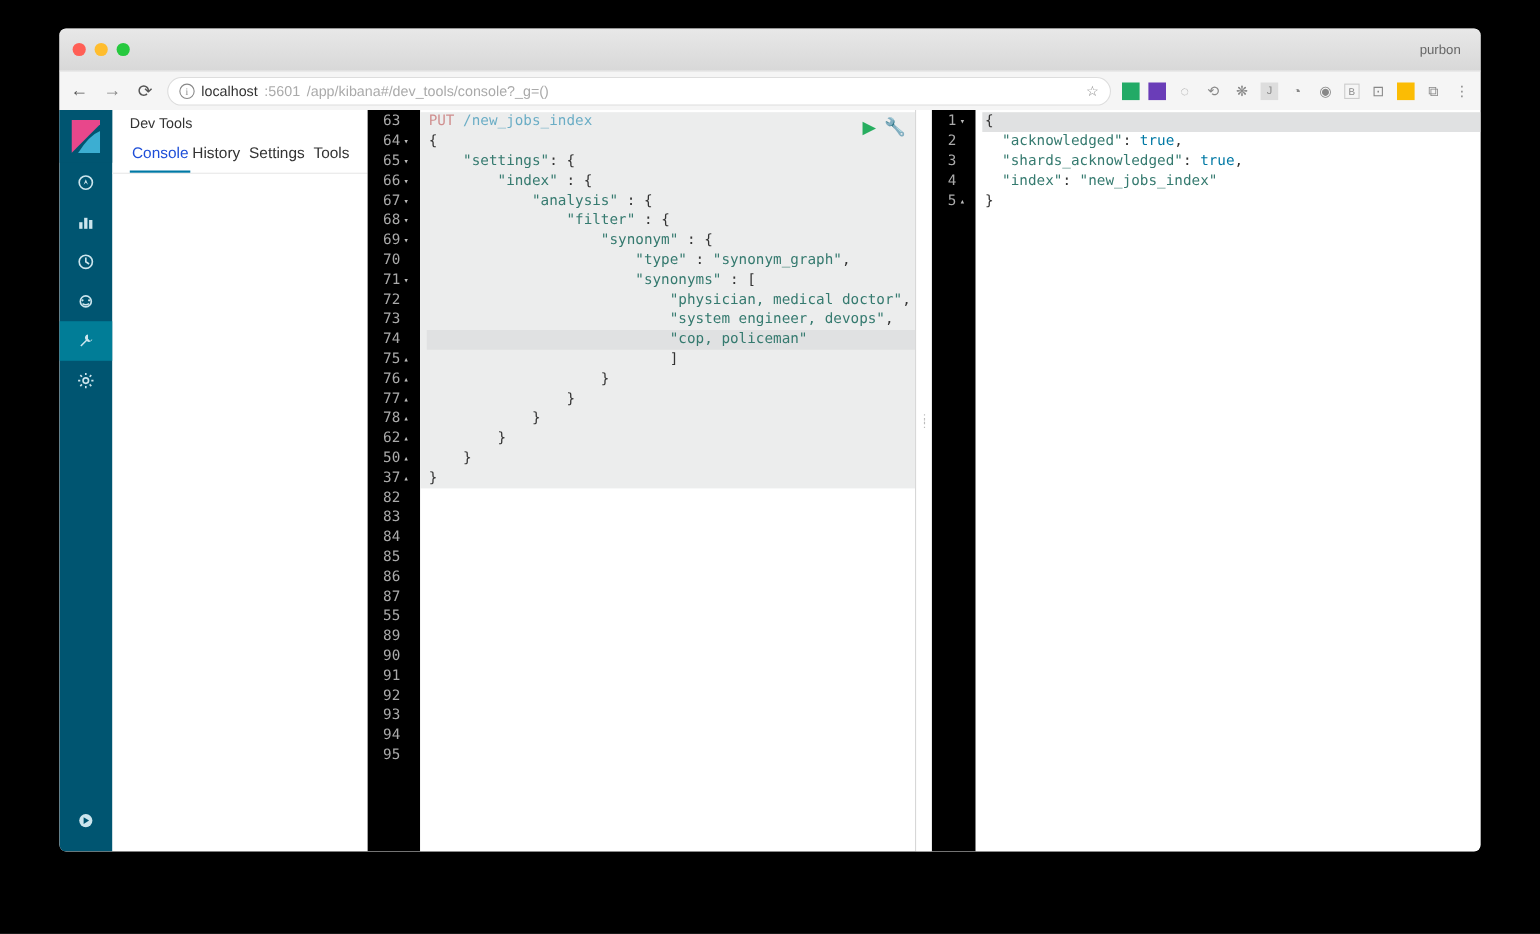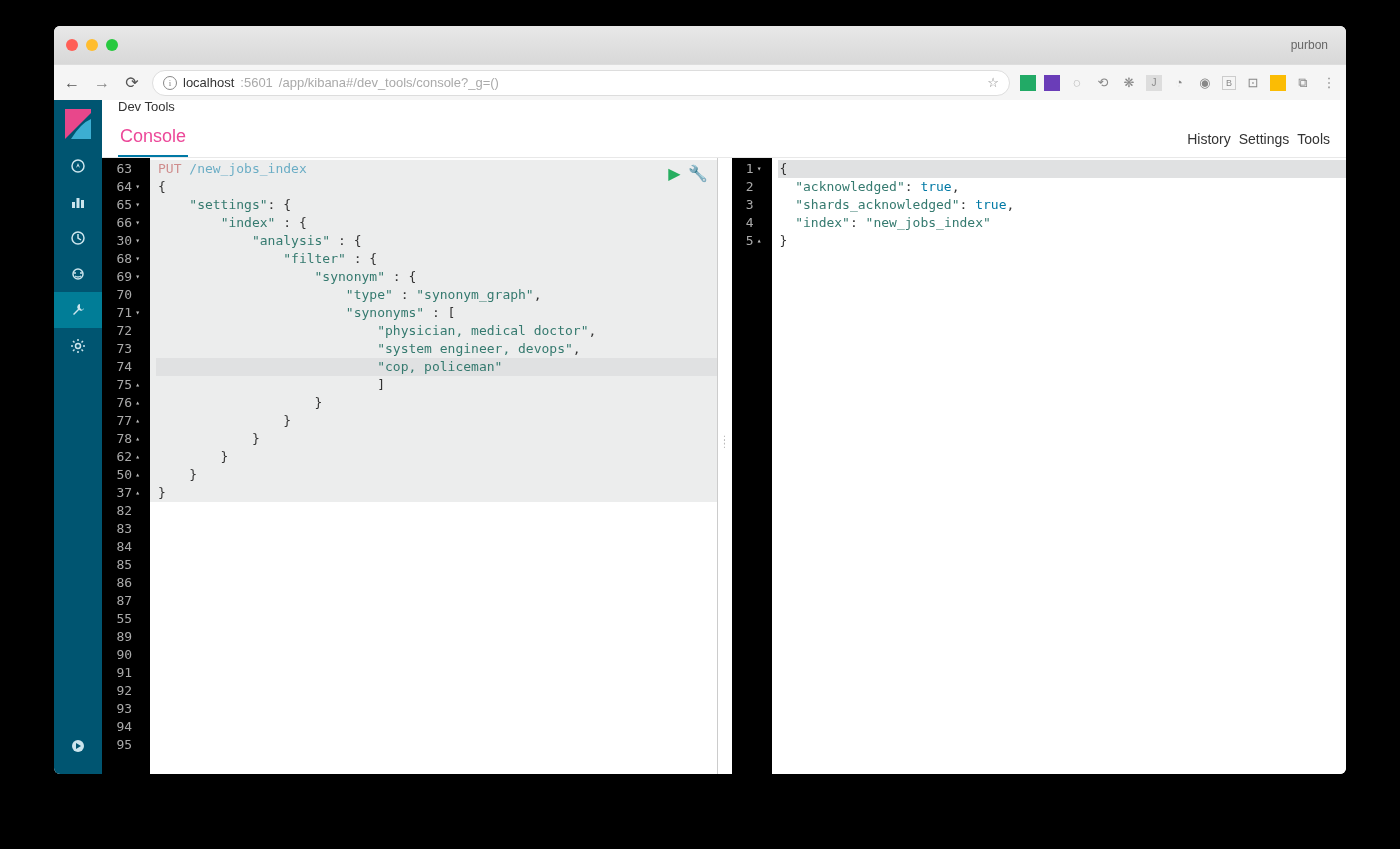--- a/index.html
+++ b/index.html
@@ -25,26 +25,26 @@
 .exts{display:flex;gap:8px;align-items:center;color:#888;font-size:13px}
 .ext{width:18px;height:18px;display:flex;align-items:center;justify-content:center}
 .app{flex:1;display:flex;min-height:0}
 .sidebar{width:48px;background:#005571;display:flex;flex-direction:column;align-items:center}
 .logo{width:48px;height:48px;background:#005571;display:flex;align-items:center;justify-content:center}
 .logo-svg{width:26px;height:30px}
 .sidebtn{width:48px;height:36px;display:flex;align-items:center;justify-content:center;color:#cce5ed;cursor:pointer}
 .sidebtn.active{background:#017d97}
 .sidebtn svg{width:16px;height:16px;fill:currentColor}
 .side-spacer{flex:1}
-.main{flex:1;display:flex;flex-direction:column;min-width:0}
+.main{flex:1;display:flex;flex-direction:row;min-width:0}
 .topbar{height:58px;border-bottom:1px solid #e8e8e8;display:flex;align-items:flex-end;padding:0 16px}
 .breadcrumbs{display:flex;flex-direction:column;gap:4px;padding-bottom:0}
 .bc-title{font-size:13px;color:#333;padding-top:8px}
 .tabs{display:flex;gap:16px}
-.tab-link{font-size:18px;color:#ec4899;padding:8px 2px;border-bottom:2px solid #0079a5}
+.tab-link{font-size:14px;color:#1d4ed8;padding:8px 2px;border-bottom:2px solid #0079a5}
 .topright{margin-left:auto;display:flex;gap:8px;font-size:14px;color:#333;padding-bottom:10px}
 .workspace{flex:1;display:flex;min-height:0}
 .pane{flex:1;display:flex;flex-direction:column;min-width:0;position:relative}
 .pane.left{border-right:1px solid #ccc}
 .editor{flex:1;display:flex;font-family:"SF Mono",Menlo,Consolas,monospace;font-size:13px;overflow:hidden;position:relative}
 .gutter{background:#000000;color:#aaa;text-align:center;padding:2px 10px 16px 4px;user-select:none;line-height:18px;width:48px}
 .gutter .ln{height:18px;display:flex;align-items:center;justify-content:flex-end;gap:3px}
 .fold{font-size:8px;color:#bbb}
 .code{flex:1;padding:2px 0 2px 6px;line-height:18px;white-space:pre;color:#333;background:#fff;position:relative}
 .block{position:absolute;background:#eceded;left:0;right:0}
@@ -192,21 +192,21 @@
                 </div>
                 <div class="ln">
                   <span>65</span>
                   <span class="fold">▾</span>
                 </div>
                 <div class="ln">
                   <span>66</span>
                   <span class="fold">▾</span>
                 </div>
                 <div class="ln">
-                  <span>30</span>
+                  <span>67</span>
                   <span class="fold">▾</span>
                 </div>
                 <div class="ln">
                   <span>68</span>
                   <span class="fold">▾</span>
                 </div>
                 <div class="ln">
                   <span>69</span>
                   <span class="fold">▾</span>
                 </div>

